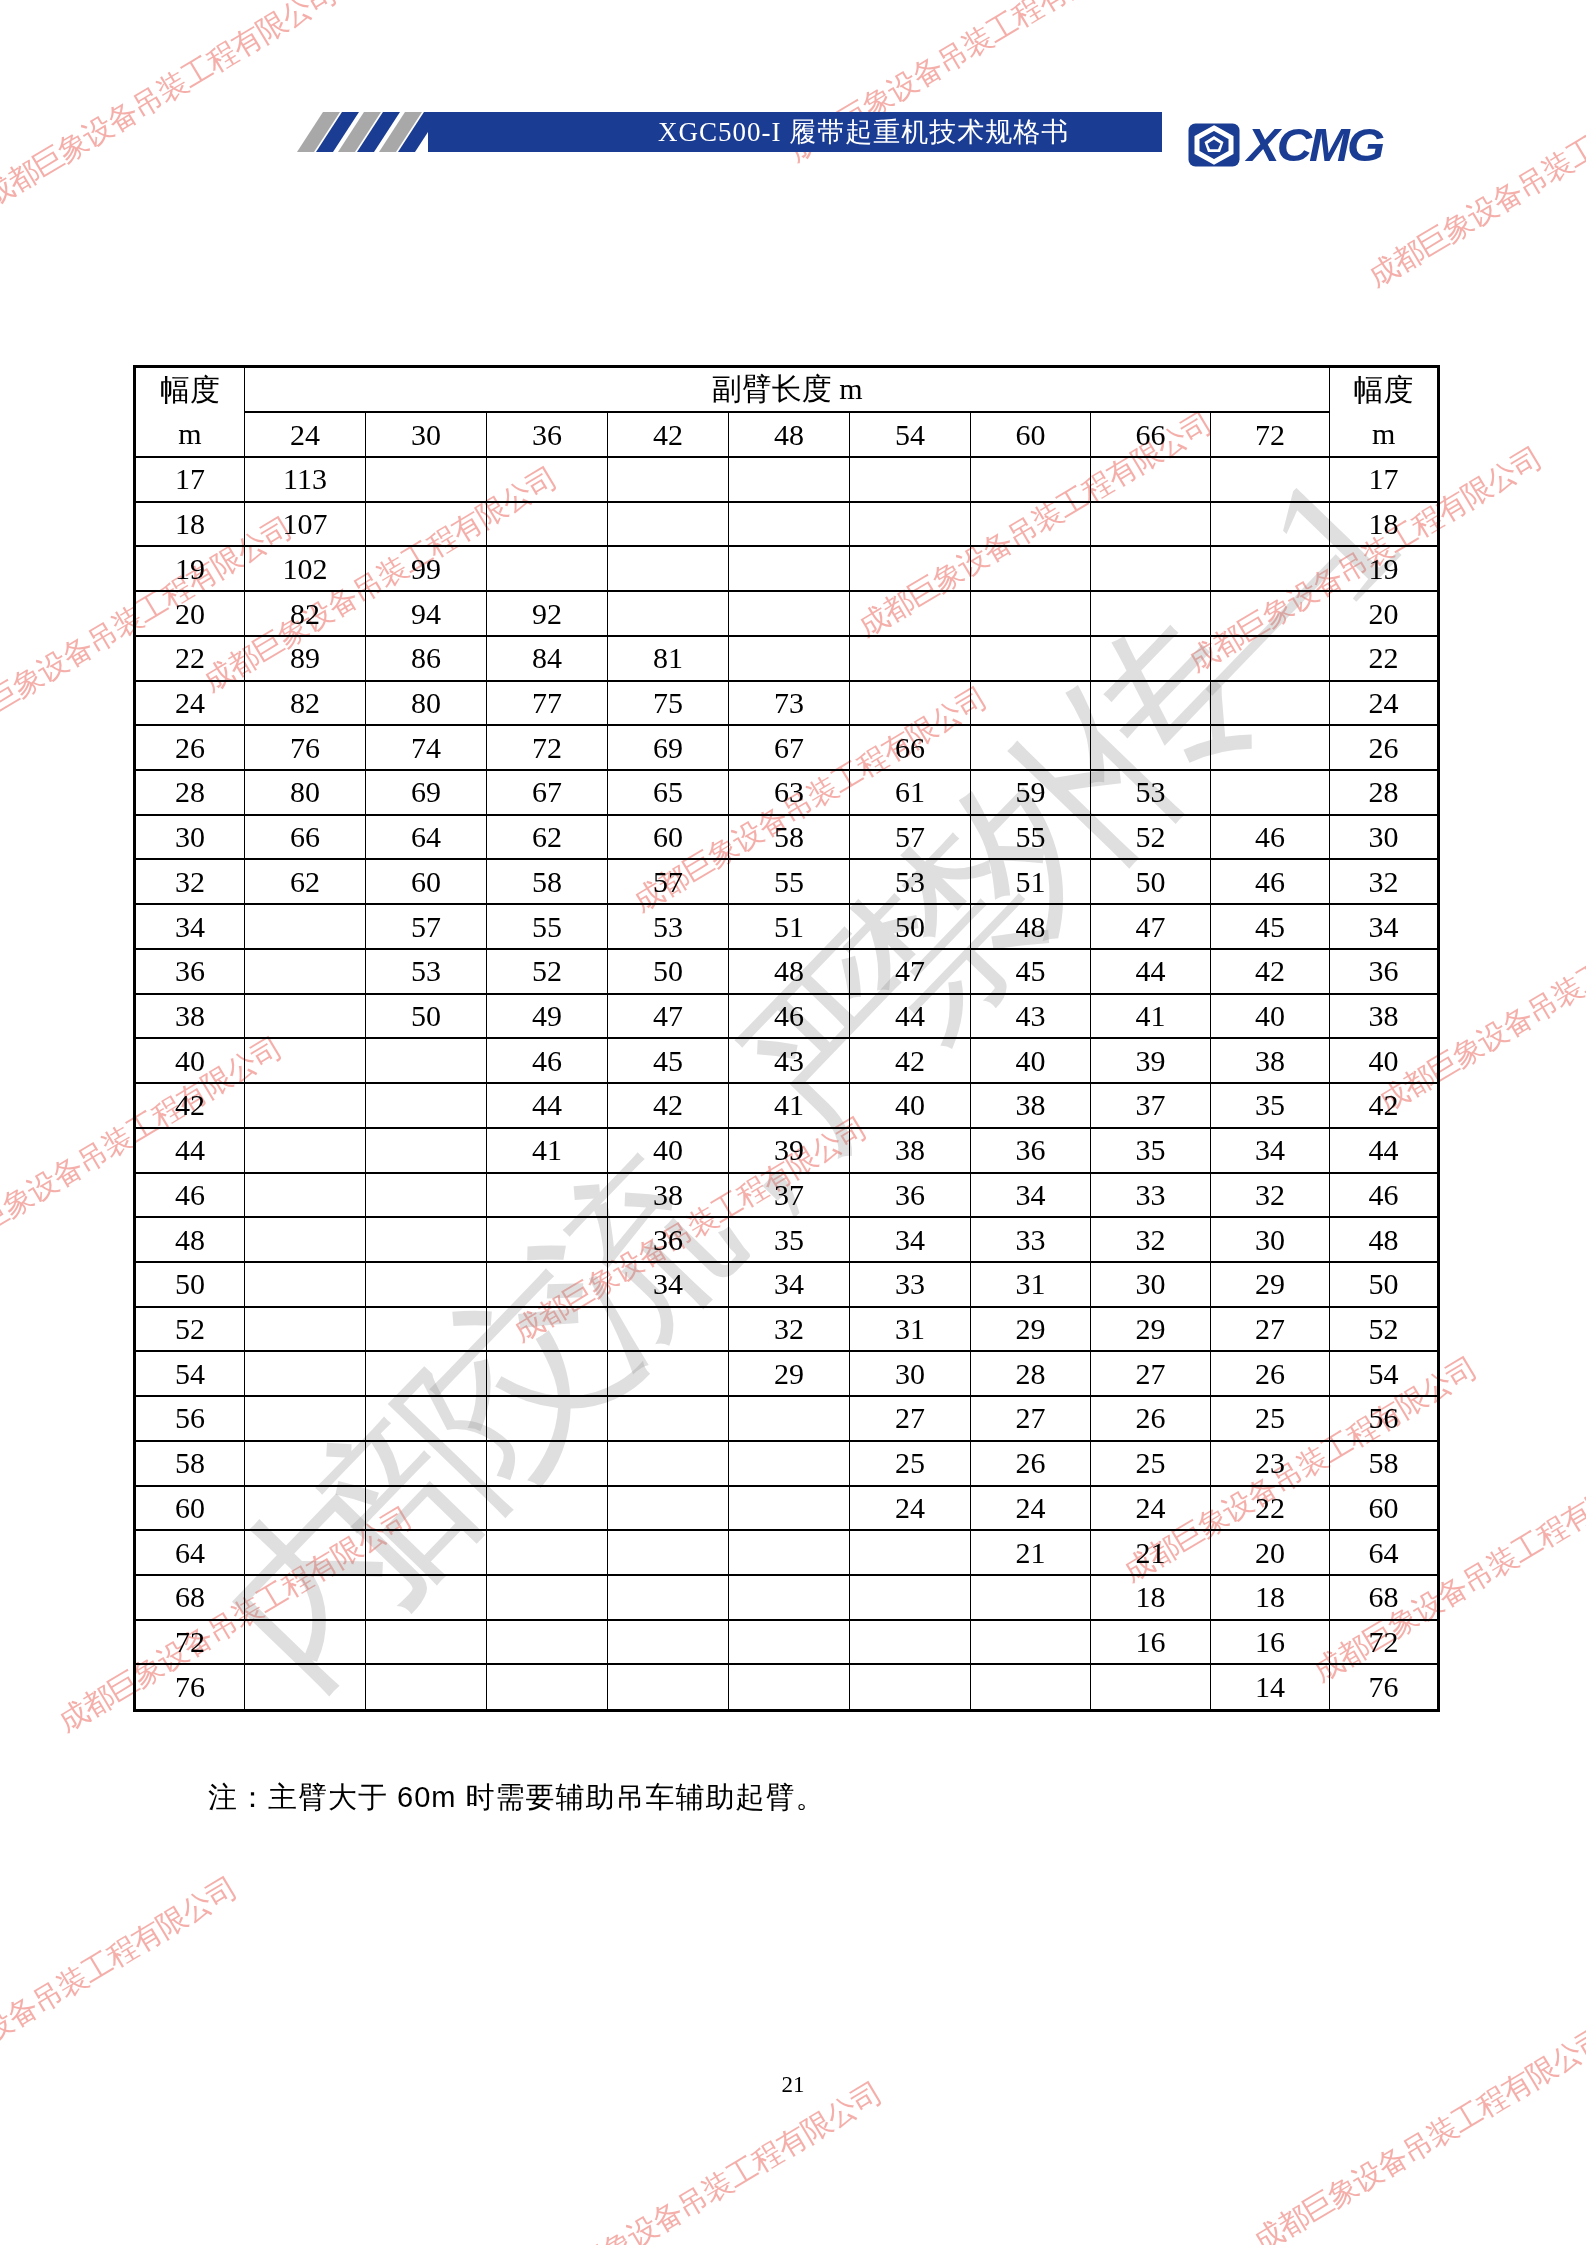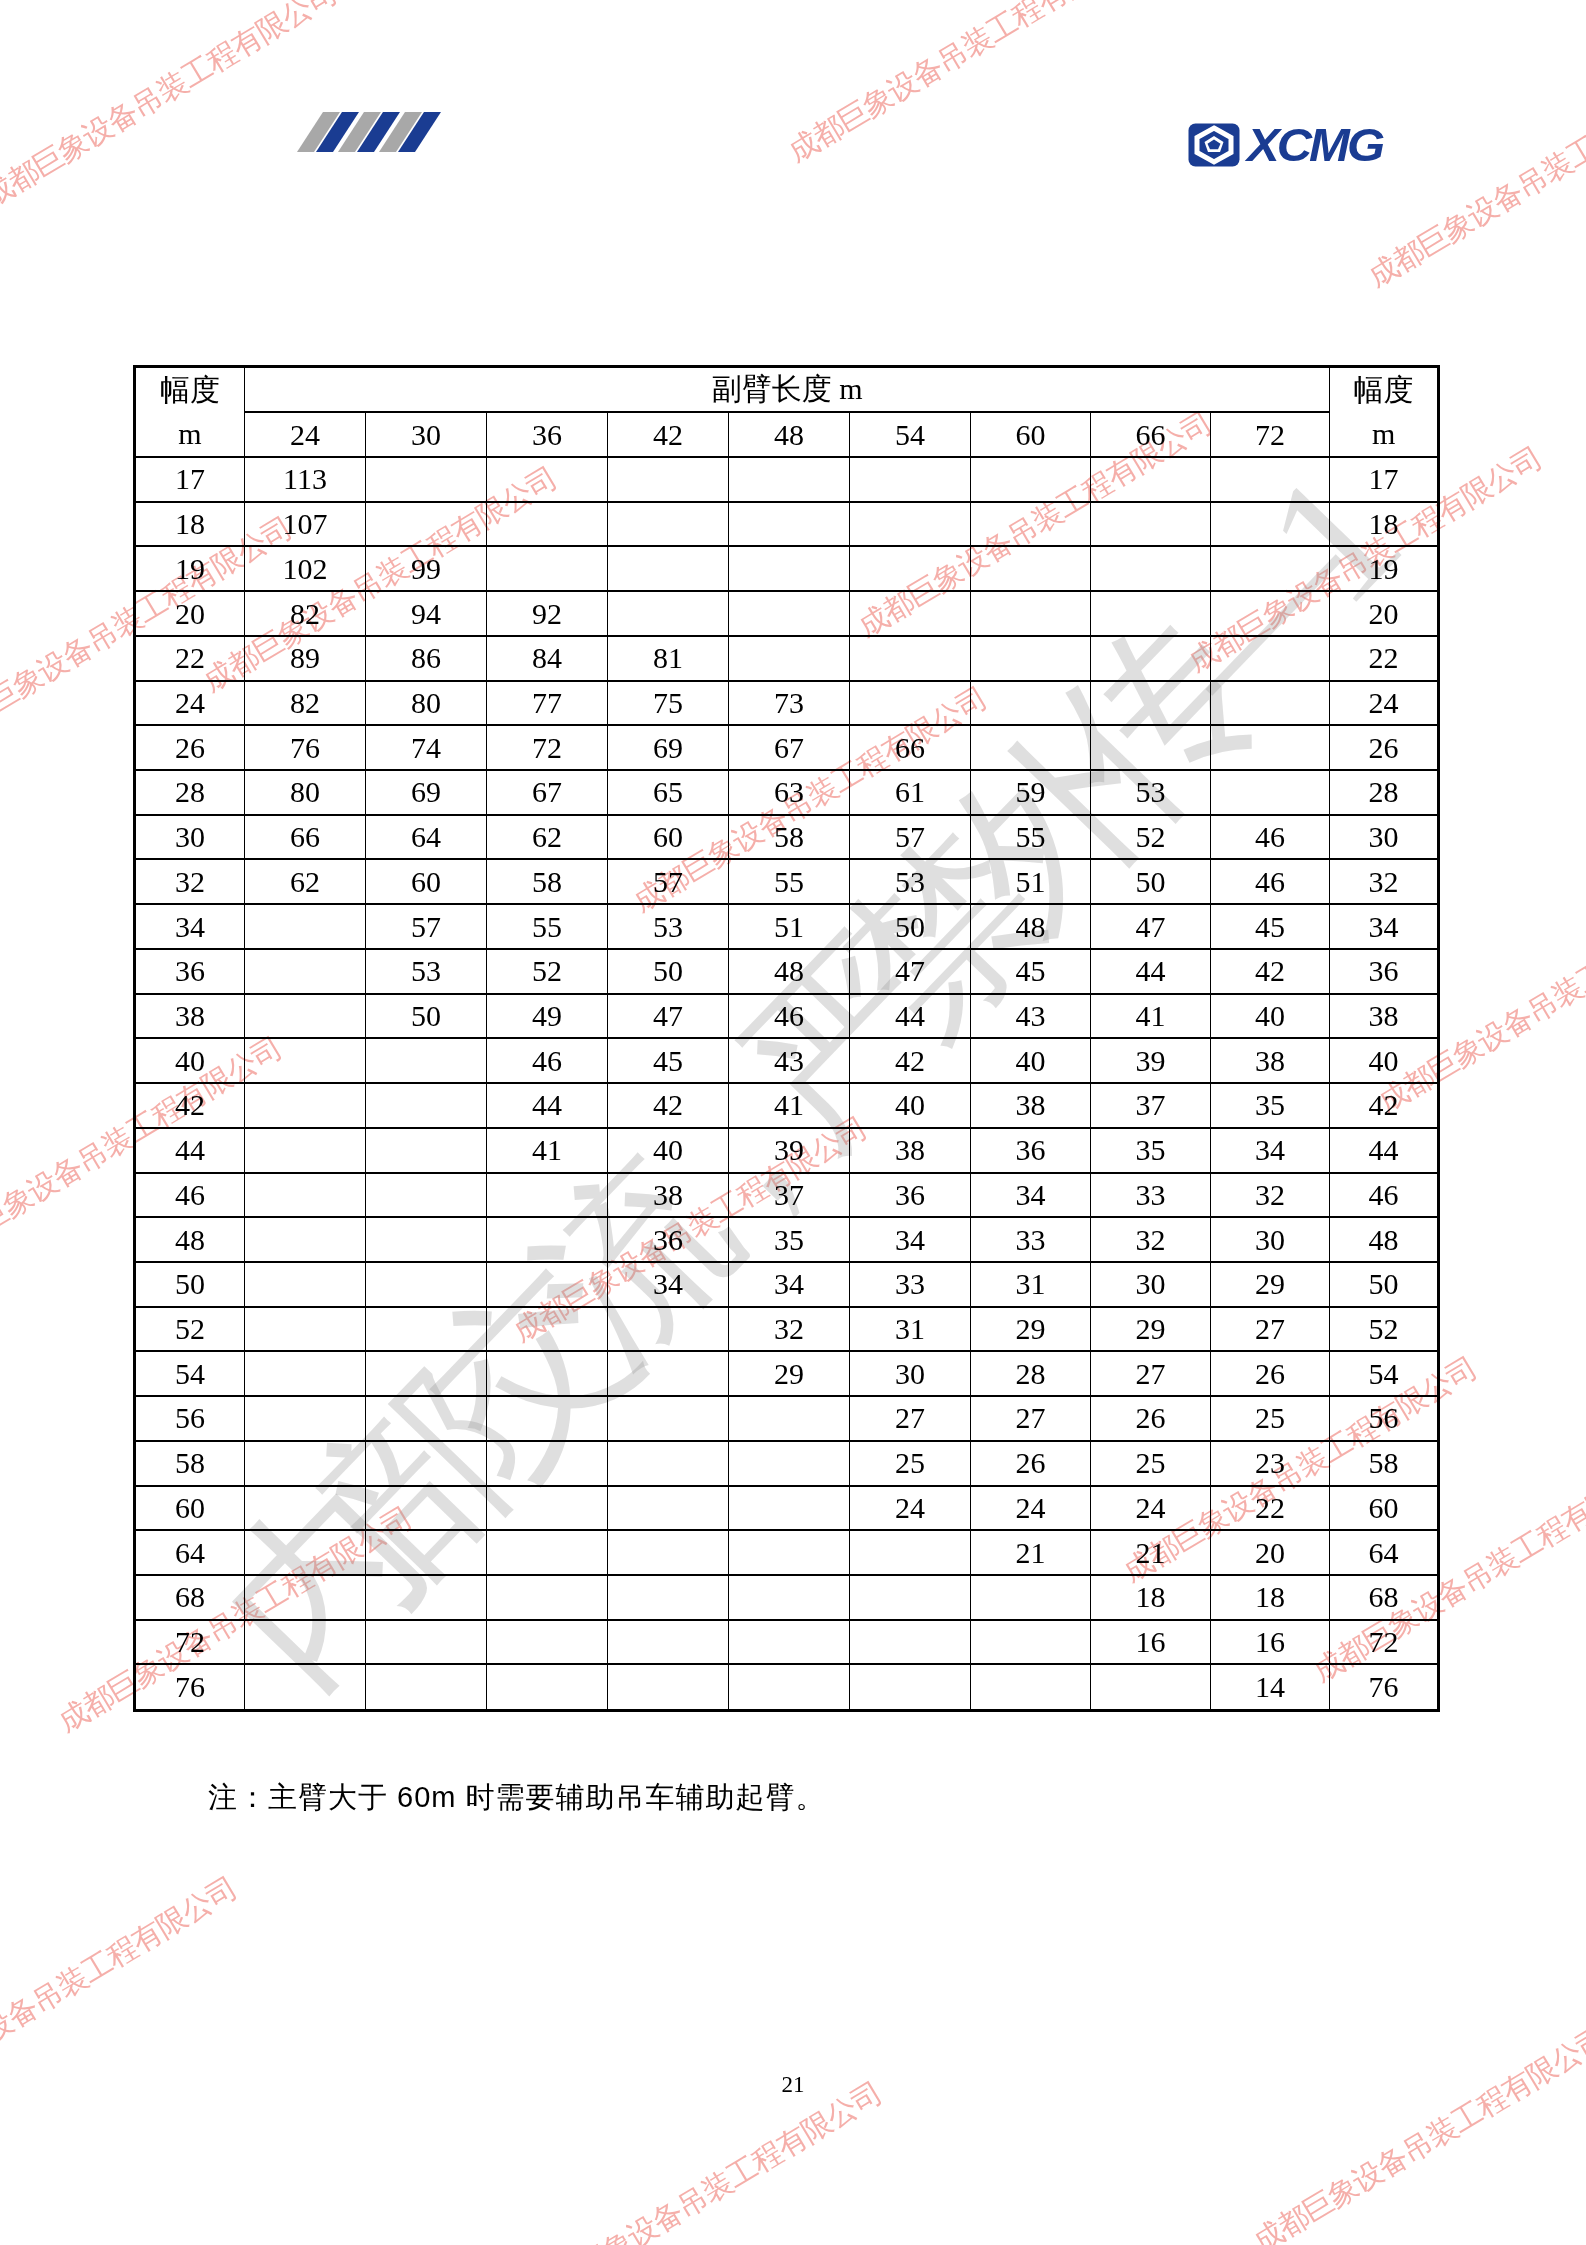--- a/index.html
+++ b/index.html
@@ -95,20 +95,23 @@
     </div>
   <div class="wm-gray">内部交流，严禁外传—1</div>
 
   <div class="stripes">
     <div class="st g" style="left:0"></div>
     <div class="st b" style="left:19px"></div>
     <div class="st g" style="left:41px"></div>
     <div class="st b" style="left:60px"></div>
     <div class="st g" style="left:82px"></div>
     <div class="st b" style="left:101px"></div>
+  </div>
+  <div class="banner">
+    <span class="banner-text">XGC500-I 履带起重机技术规格书</span>
   </div>
   <div class="logo">
     <svg width="52" height="44" viewBox="0 0 52 44">
       <rect x="0.5" y="0.5" width="51" height="43" rx="7" fill="#1a3c92"></rect>
       <polygon points="26,5 43,14.5 43,29.5 26,39 9,29.5 9,14.5" fill="none" stroke="#ffffff" stroke-width="5"></polygon>
       <polygon points="26,13 35.5,19 32,29 20,29 16.5,19" fill="#ffffff"></polygon>
       <polygon points="26,16.5 32.5,20.8 30,26.3 22,26.3 19.5,20.8" fill="#1a3c92"></polygon>
     </svg>
     <span class="logo-text">XCMG</span>
   </div>

